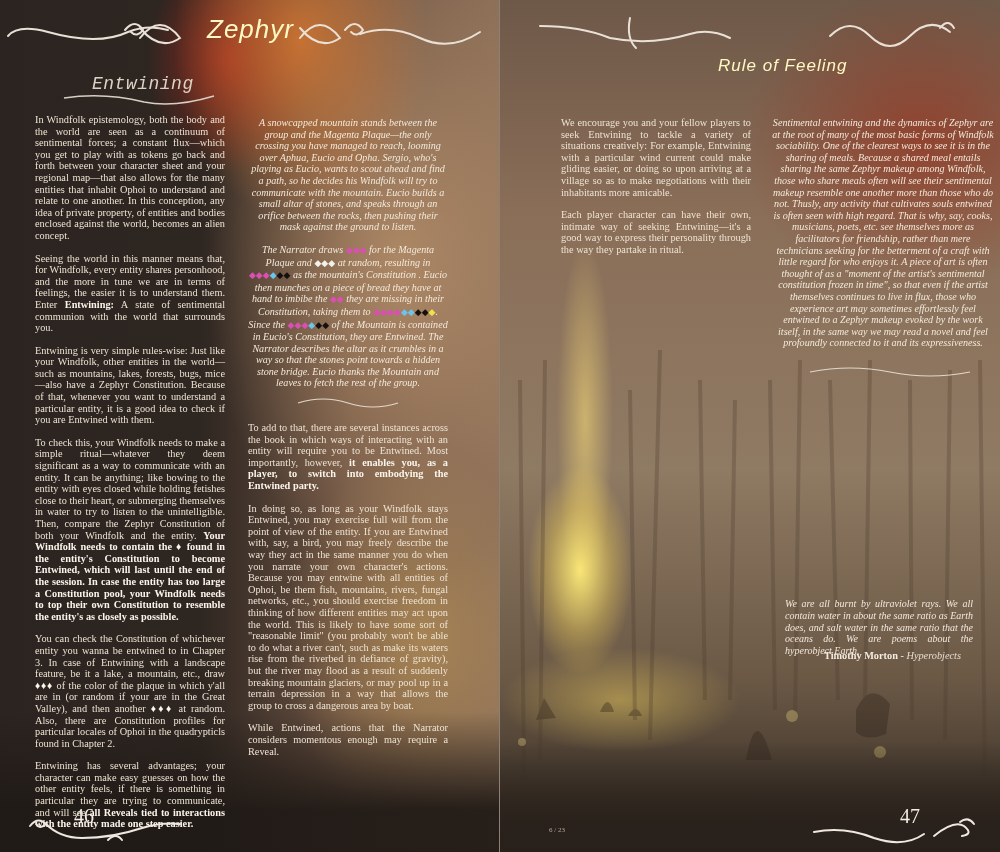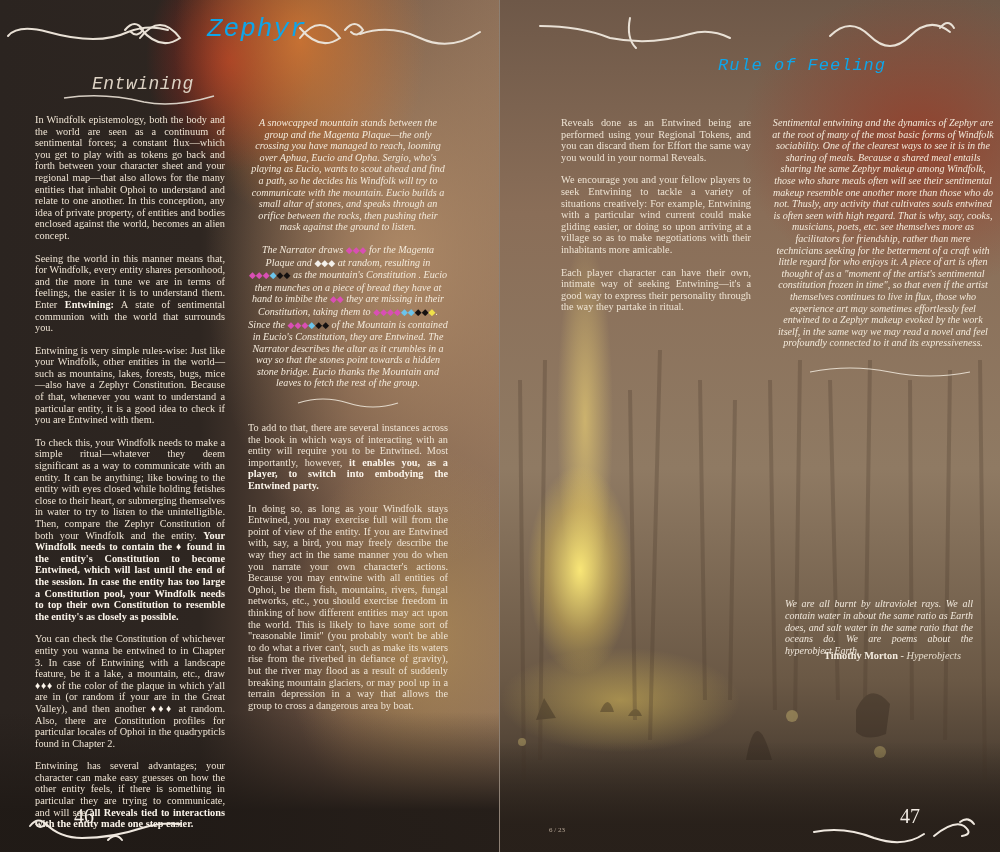--- a/index.html
+++ b/index.html
@@ -28,22 +28,22 @@
       radial-gradient(ellipse 160px 70px at 120px 700px, rgba(220,190,90,0.55), rgba(220,190,90,0) 75%),
       radial-gradient(ellipse 240px 200px at 420px 140px, rgba(150,55,35,0.75), rgba(150,55,35,0) 75%),
       linear-gradient(180deg, #6e5848 0%, #8a6e58 25%, #8f7a63 55%, #6a5845 80%, #2e2620 100%);
   }
   .page-right::after { content: ""; position: absolute; left: 0; right: 0; bottom: 0; height: 110px;
     background: linear-gradient(180deg, rgba(40,32,26,0) 0%, rgba(40,32,26,0.95) 75%); }
   .trees { position: absolute; inset: 0; pointer-events: none; opacity: 0.35; }
   .gutter { position: absolute; left: 499px; top: 0; width: 1px; height: 852px; background: #b8a898; opacity: .7; }
 
   .header-title {
-    position: absolute; top: 14px; font-family: Liberation Mono, monospace; font-style: italic;
-    color: #0ea5e9; letter-spacing: 1px; z-index: 3;
+    position: absolute; top: 14px; font-family: Liberation Sans, sans-serif; font-style: italic;
+    color: #fef9c3; letter-spacing: 1px; z-index: 3;
   }
   .ornament { position: absolute; z-index: 3; }
   .subhead { position: absolute; left: 92px; top: 74px; font-style: italic; font-size: 18px; color: #ddd2c4;
     font-family: Liberation Mono, monospace; z-index: 3; letter-spacing: .5px; }
 
   .col { position: absolute; z-index: 3; font-size: 10.3px; line-height: 11.6px; text-align: justify; color: #eee3d3; }
   .col p { margin: 0 0 11px 0; }
   .col b { color: #fbf4ea; }
   .italic-box { font-style: italic; text-align: center; color: #f3e9da; font-size: 10.1px; line-height: 11.6px; }
   .italic-box p { margin: 0 0 11px 0; text-align: center; }
@@ -140,24 +140,24 @@
       <p>A snowcapped mountain stands between the group and the Magenta Plaque—the only crossing you have managed to reach, looming over Aphua, Eucio and Opha. Sergio, who's playing as Eucio, wants to scout ahead and find a path, so he decides his Windfolk will try to communicate with the mountain. Eucio builds a small altar of stones, and speaks through an orifice between the rocks, then pushing their mask against the ground to listen.</p>
       <p>
         <span>The Narrator draws </span><span class="dia"><span style="color: rgb(217, 79, 180);">◆</span><span style="color: rgb(217, 79, 180);">◆</span><span style="color: rgb(217, 79, 180);">◆</span></span><span> for the Magenta Plaque and </span><span class="dia"><span style="color: rgb(244, 240, 234);">◆</span><span style="color: rgb(244, 240, 234);">◆</span><span style="color: rgb(244, 240, 234);">◆</span></span><span> at random, resulting in </span><span class="dia"><span style="color: rgb(217, 79, 180);">◆</span><span style="color: rgb(217, 79, 180);">◆</span><span style="color: rgb(217, 79, 180);">◆</span><span style="color: rgb(108, 196, 234);">◆</span><span style="color: rgb(20, 16, 16);">◆</span><span style="color: rgb(20, 16, 16);">◆</span></span><span> as the mountain's Constitution . Eucio then munches on a piece of bread they have at hand to imbibe the </span><span class="dia"><span style="color: rgb(217, 79, 180);">◆</span><span style="color: rgb(217, 79, 180);">◆</span></span><span> they are missing in their Constitution, taking them to </span><span class="dia"><span style="color: rgb(217, 79, 180);">◆</span><span style="color: rgb(217, 79, 180);">◆</span><span style="color: rgb(217, 79, 180);">◆</span><span style="color: rgb(217, 79, 180);">◆</span><span style="color: rgb(108, 196, 234);">◆</span><span style="color: rgb(108, 196, 234);">◆</span><span style="color: rgb(20, 16, 16);">◆</span><span style="color: rgb(20, 16, 16);">◆</span><span style="color: rgb(240, 224, 74);">◆</span></span><span>. Since the </span><span class="dia"><span style="color: rgb(217, 79, 180);">◆</span><span style="color: rgb(217, 79, 180);">◆</span><span style="color: rgb(217, 79, 180);">◆</span><span style="color: rgb(108, 196, 234);">◆</span><span style="color: rgb(20, 16, 16);">◆</span><span style="color: rgb(20, 16, 16);">◆</span></span><span> of the Mountain is contained in Eucio's Constitution, they are Entwined. The Narrator describes the altar as it crumbles in a way so that the stones point towards a hidden stone bridge. Eucio thanks the Mountain and leaves to fetch the rest of the group.</span>
       </p>
     </div>
     <svg width="200" height="14" style="display:block;margin:-4px 0 12px 0;">
       <path d="M50 7 q25 -8 50 0 q25 8 50 0" stroke="#e2d8ca" stroke-width="1.2" fill="none"></path>
     </svg>
     <p><span>To add to that, there are several instances across the book in which ways of interacting with an entity will require you to be Entwined. Most importantly, however, </span><b>it enables you, as a player, to switch into embodying the Entwined party.</b></p>
     <p>In doing so, as long as your Windfolk stays Entwined, you may exercise full will  from the point of view of the entity. If you are Entwined with, say, a bird, you may freely describe the way they act in the same manner you do when you narrate your own character's actions. Because you may entwine with all entities of Ophoi, be them fish, mountains, rivers, fungal networks, etc., you should exercise freedom in thinking of how different entities may act upon the world. This is likely to have some sort of "reasonable limit" (you probably won't be able to do what a river can't, such as make its waters rise from the riverbed in defiance of gravity), but the river may flood as a result of suddenly breaking mountain glaciers, or may pool up in a terrain depression in a way that allows the group to cross a dangerous area by boat.</p>
+    <p>While Entwined, actions that the Narrator considers momentous enough may require a Reveal.</p>
   </div>
 
   <div class="col" style="left:561px;top:117px;width:190px;">
-    <p>Reveals done as an Entwined being are performed using your Regional Tokens, and you can discard them for Effort the same way you would in your normal Reveals.</p>
     <p>We encourage you and your fellow players to seek Entwining to tackle a variety of situations creatively: For example, Entwining with a particular wind current could make gliding easier, or doing so upon arriving at a village so as to make negotiations with their inhabitants more amicable.</p>
     <p>Each player character can have their own, intimate way of seeking Entwining—it's a good way to express their personality through the way they partake in ritual.</p>
   </div>
 
   <div class="col italic-box" style="left:772px;top:117px;width:222px;">
     <p>Sentimental entwining and the dynamics of Zephyr are at the root of many of the most basic forms of Windfolk sociability. One of the clearest ways to see it is in the sharing of meals. Because a shared meal entails sharing the same Zephyr makeup among Windfolk, those who share meals often will see their sentimental makeup resemble one another more than those who do not. Thusly, any activity that cultivates souls entwined is often seen with high regard. That is why, say, cooks, musicians, poets, etc. see themselves more as facilitators for friendship, rather than mere technicians seeking for the betterment of a craft with little regard for who enjoys it. A piece of art is often thought of as a "moment of the artist's sentimental constitution frozen in time", so that even if the artist themselves continues to live in flux, those who experience art may sometimes effortlessly feel entwined to a Zephyr makeup evoked by the work itself, in the same way we may read a novel and feel profoundly connected to it and its expressiveness.</p>
   </div>
   <svg class="ornament" style="left:800px;top:364px" width="180" height="16">
     <path d="M10 8 q40 -8 80 0 q40 8 80 0" stroke="#e2d8ca" stroke-width="1.2" fill="none"></path>
   </svg>

